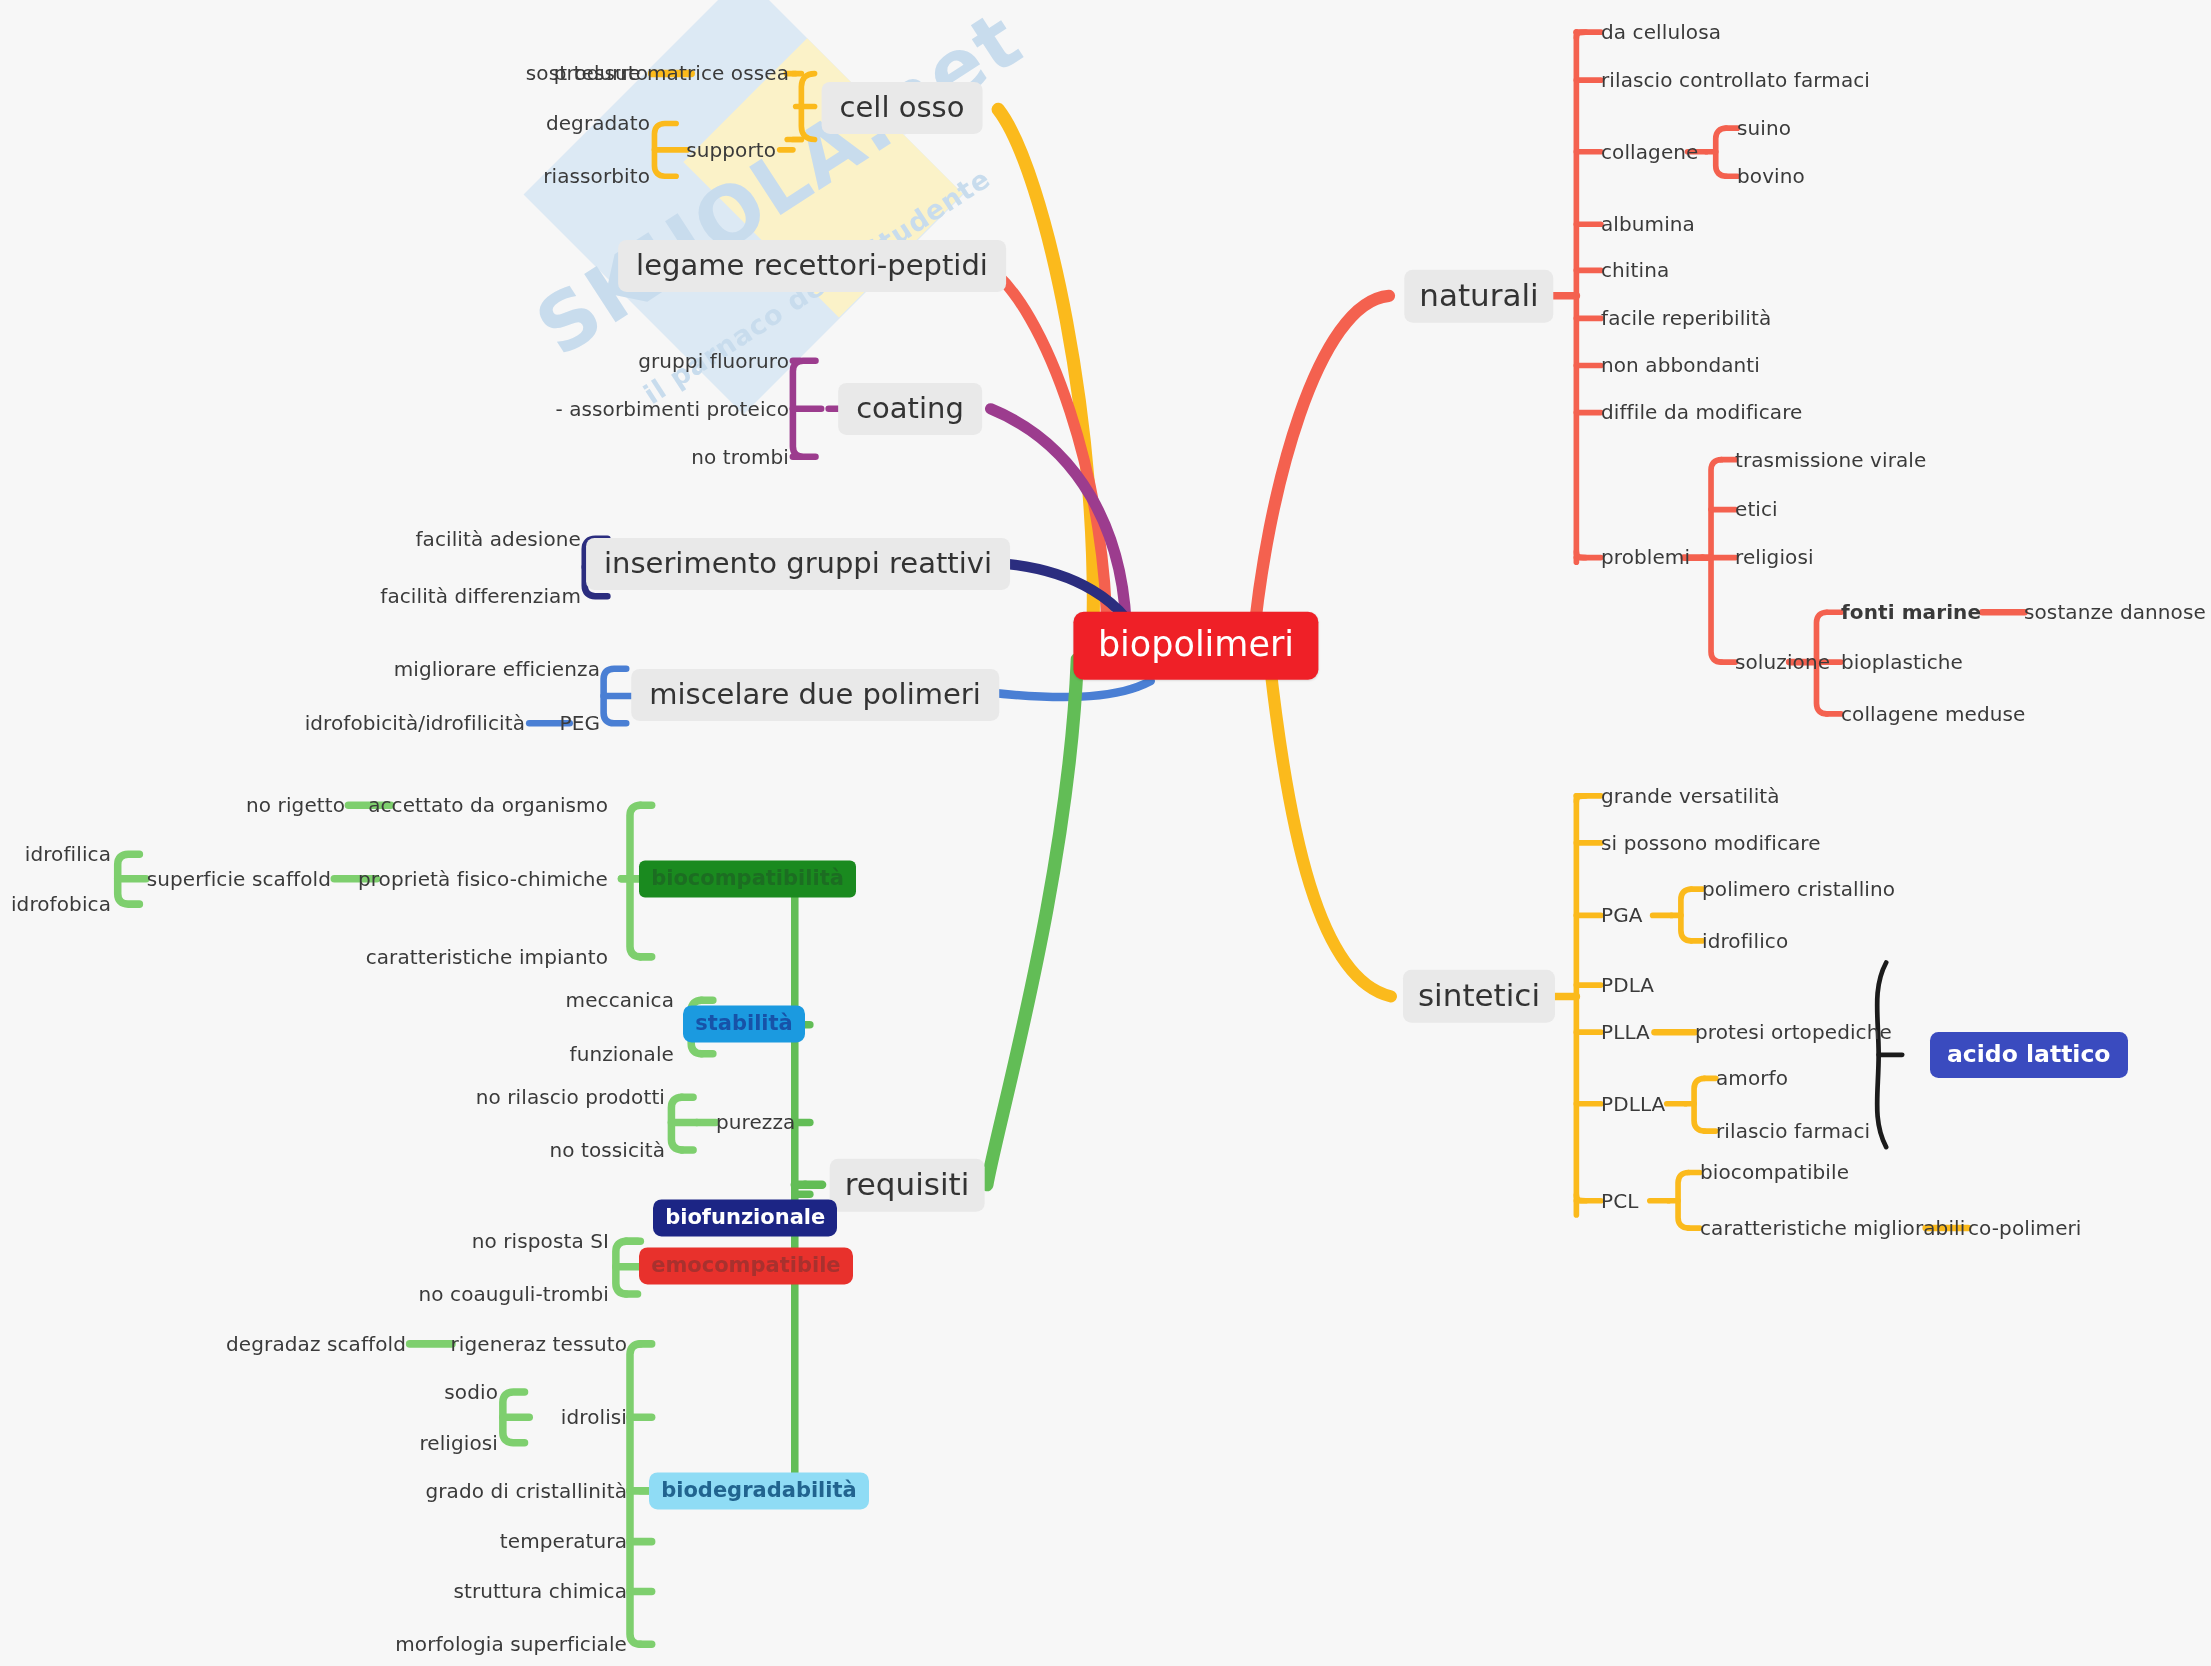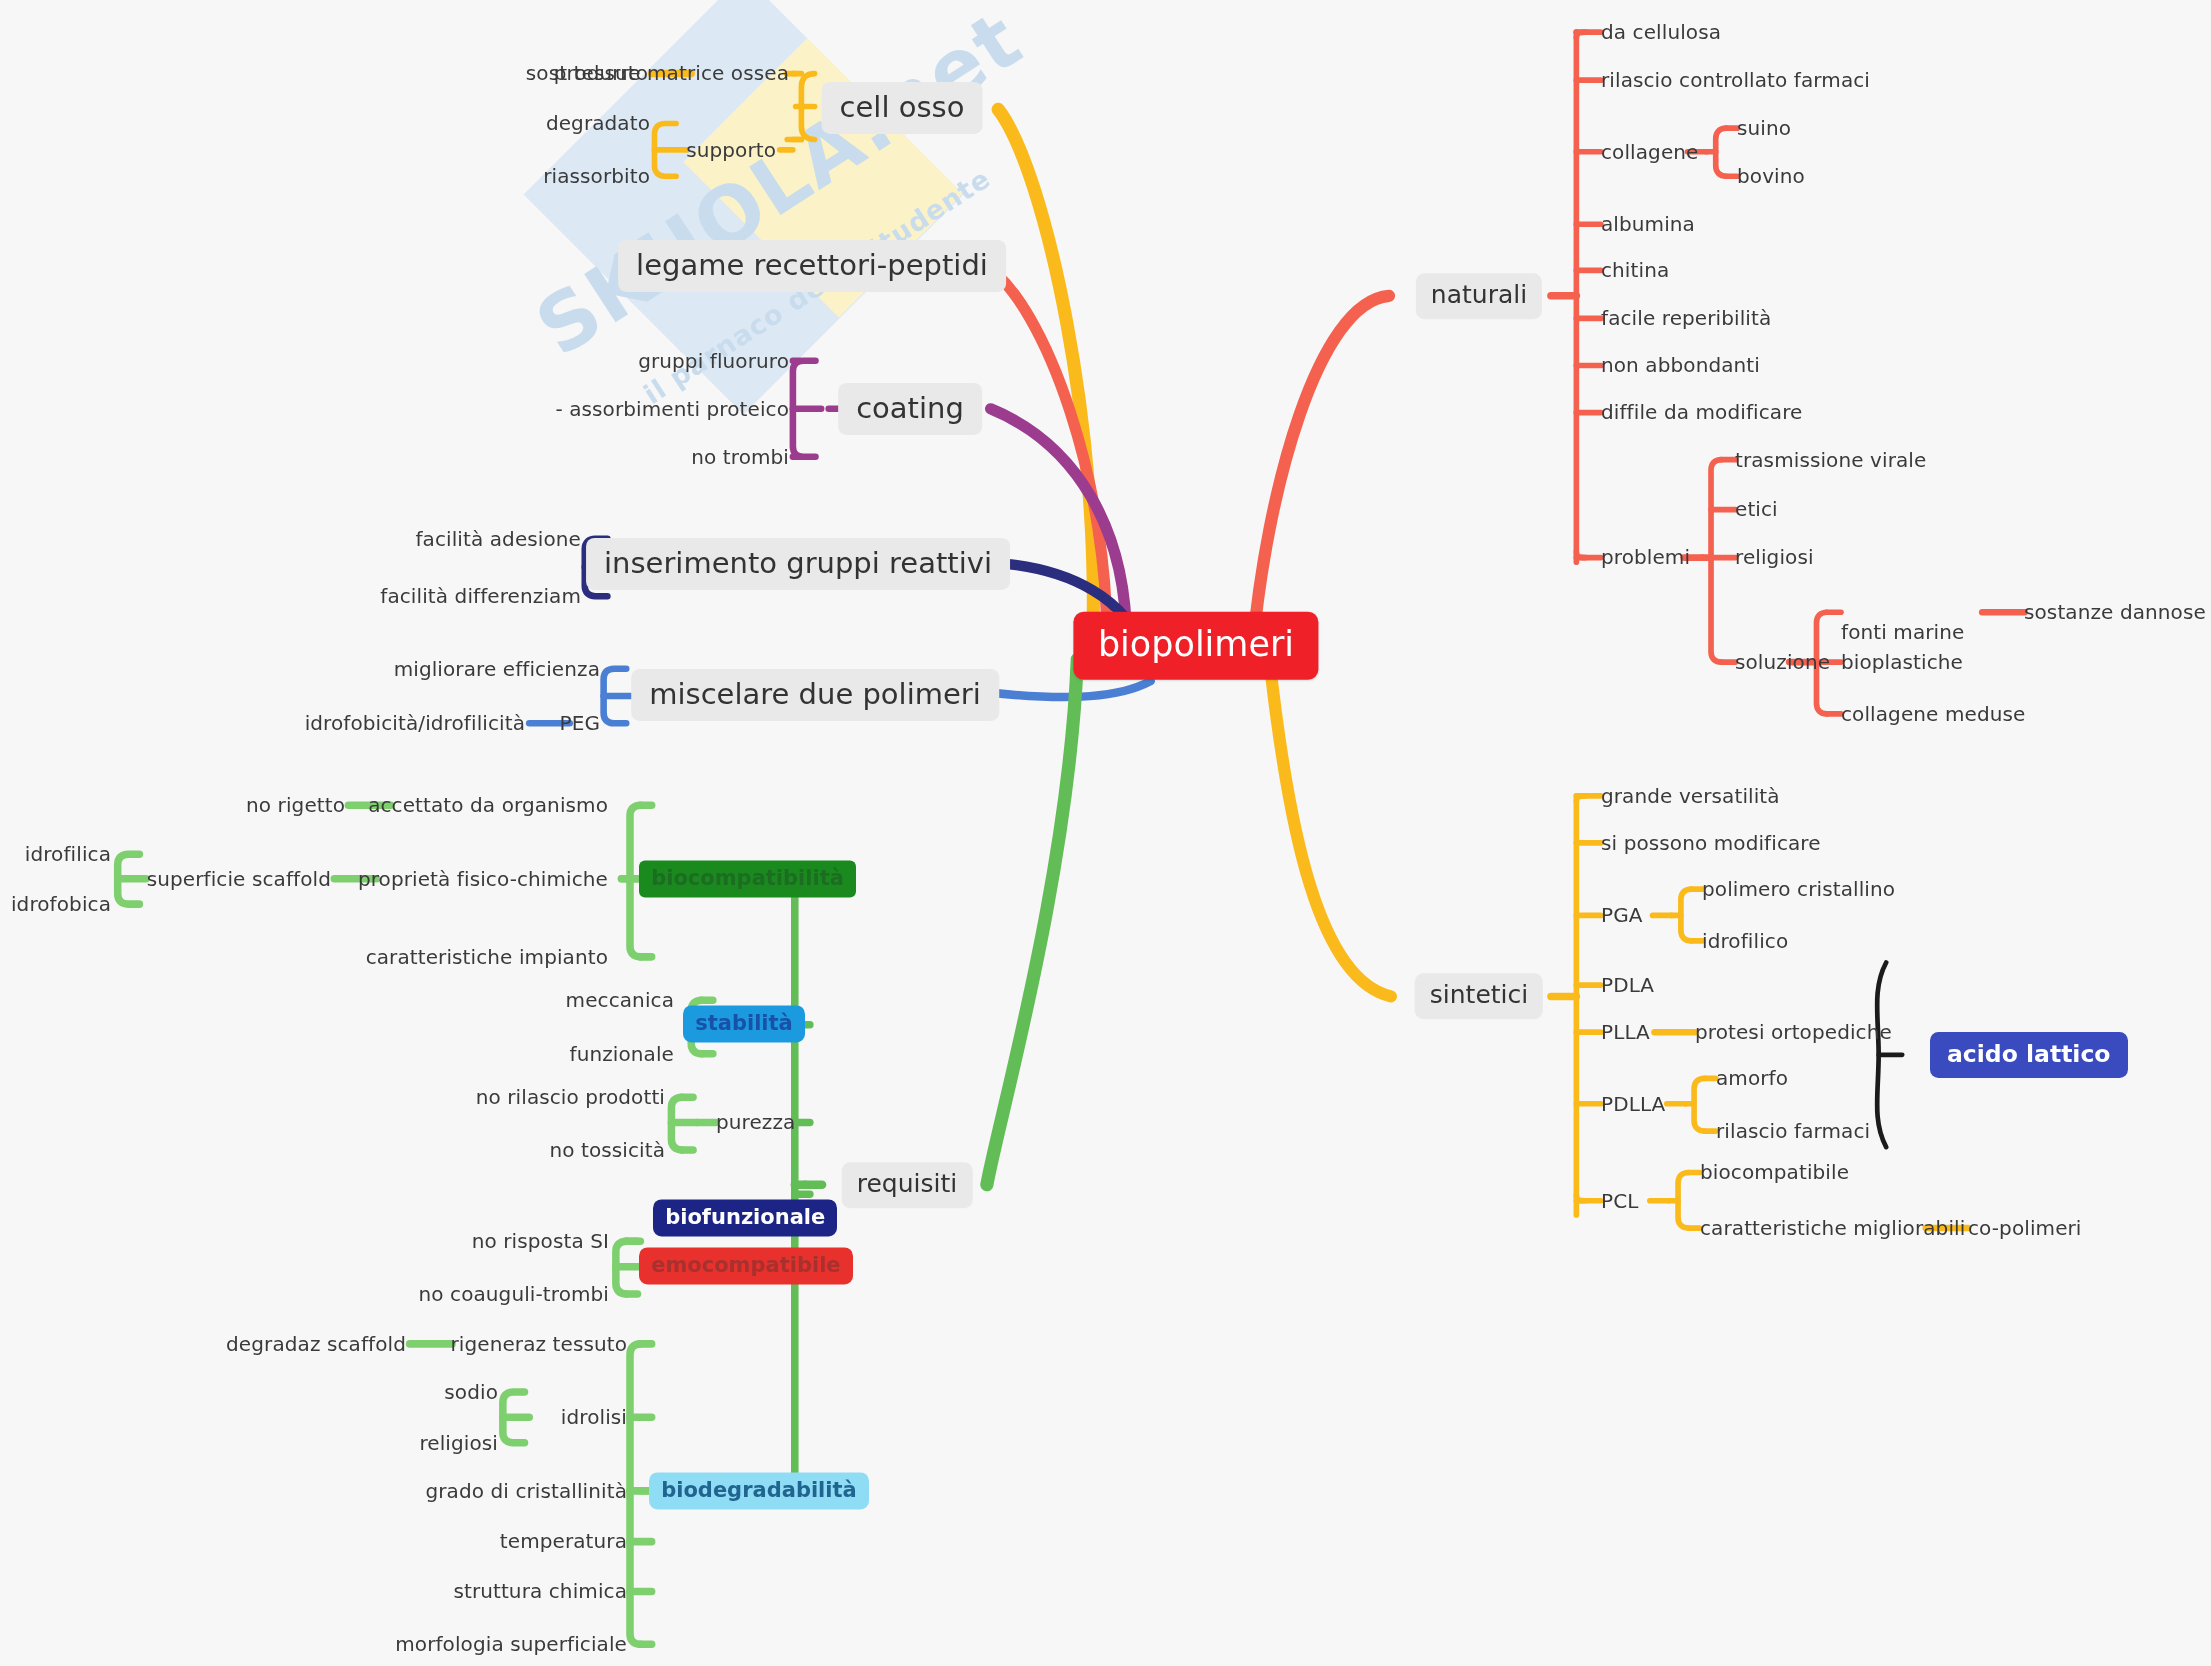--- a/index.html
+++ b/index.html
@@ -24,21 +24,21 @@
   .node.r{transform:translate(-100%,-50%);}      
   .node.c{transform:translate(-50%,-50%);}       
 
   .leaf{font-size:20px;color:#3a3a3a;letter-spacing:0.1px;}
 
   .chip{
     background:#e9e9e9;border-radius:8.5px;
     padding:8.5px 18px 10.4px;
     font-size:29px;color:#333;
   }
-  .chip.small{font-size:25px;padding:7.5px 15px 9.4px;}
+  .chip.small{font-size:31px;padding:7.5px 15px 9.4px;}
 
   .root{
     background:#ef2027;color:#fff;border-radius:10.4px;
     padding:12.2px 24.5px 16px;font-size:35px;font-weight:400;
     box-shadow:0 0.9px 1.9px rgba(0,0,0,.10);
   }
   .tag{
     border-radius:8.5px;padding:5.6px 12.2px 7.5px;font-size:21px;font-weight:600;
   }
   .tag.biocomp{background:#1a8a1f;color:#1c6d22;}
@@ -292,21 +292,21 @@
   <div class="node leaf" style="left:1601px;top:224px;">albumina</div>
   <div class="node leaf" style="left:1601px;top:270px;">chitina</div>
   <div class="node leaf" style="left:1601px;top:318px;">facile reperibilità</div>
   <div class="node leaf" style="left:1601px;top:365px;">non abbondanti</div>
   <div class="node leaf" style="left:1601px;top:412px;">diffile da modificare</div>
   <div class="node leaf" style="left:1601px;top:557px;">problemi</div>
   <div class="node leaf" style="left:1735px;top:460px;">trasmissione virale</div>
   <div class="node leaf" style="left:1735px;top:509px;">etici</div>
   <div class="node leaf" style="left:1735px;top:557px;">religiosi</div>
   <div class="node leaf" style="left:1735px;top:662px;">soluzione</div>
-  <div class="node leaf" style="left:1841px;top:632px;">fonti marine</div>
+  <div class="node leaf" style="left:1841px;top:612px;font-weight:bold;">fonti marine</div>
   <div class="node leaf" style="left:2024px;top:612px;">sostanze dannose</div>
   <div class="node leaf" style="left:1841px;top:662px;">bioplastiche</div>
   <div class="node leaf" style="left:1841px;top:714px;">collagene meduse</div>
 
   <div class="node c chip small" style="left:1479px;top:996px;">sintetici</div>
   <div class="node leaf" style="left:1601px;top:796px;">grande versatilità</div>
   <div class="node leaf" style="left:1601px;top:843px;">si possono modificare</div>
   <div class="node leaf" style="left:1601px;top:915px;">PGA</div>
   <div class="node leaf" style="left:1702px;top:889px;">polimero cristallino</div>
   <div class="node leaf" style="left:1702px;top:941px;">idrofilico</div>

